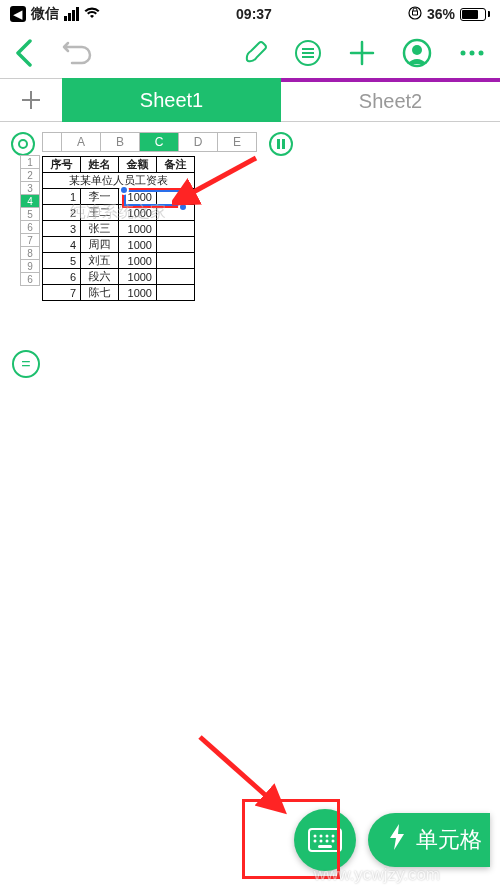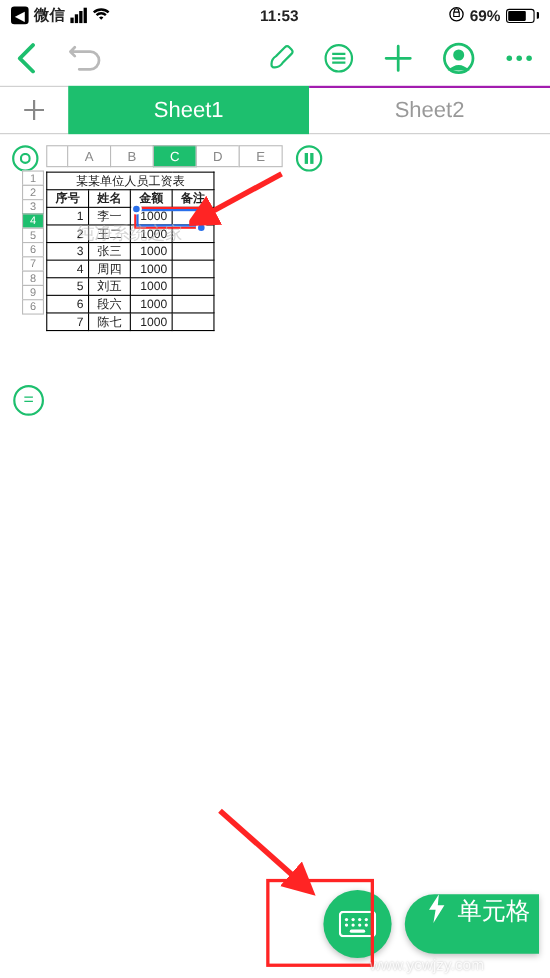--- a/index.html
+++ b/index.html
@@ -32,21 +32,21 @@
   .toolbar-left, .toolbar-right { display:flex; align-items:center; gap:26px;}
   .toolbar .icon-wrap svg { display:block; }
 
   .sheet-tabs { height:44px; display:flex; }
   .tab-add {
     width:62px; display:flex; align-items:center; justify-content:center;
     border-top:1px solid #ccc; border-bottom:1px solid #ccc; background:#fff;
   }
   .tab { flex:1; display:flex; align-items:center; justify-content:center; font-size:20px;}
   .tab-active { background:#1DBF6E; color:#fff; }
-  .tab-inactive { background:#fff; color:#999; border-top:2px solid #a21caf; border-bottom:1px solid #ccc;}
+  .tab-inactive { background:#fff; color:#999; border-top:4px solid #a21caf; border-bottom:1px solid #ccc;}
 
   .sheet-area { padding: 10px 10px 0 10px; display:flex; gap:6px; }
   .side-tools { display:flex; flex-direction:column; gap:12px; align-items:center; width:26px;}
   .pause-btn { margin-left:6px; }
   .circle-btn {
     width:24px; height:24px; border:2px solid #1DBF6E; border-radius:50%;
     display:flex; align-items:center; justify-content:center; color:#1DBF6E;
     font-size:12px; background:#fff;
   }
 
@@ -100,34 +100,34 @@
   .bottom-bar {
     position:absolute; bottom:18px; right:10px; display:flex; align-items:center; gap:12px;
   }
   .kb-btn {
     width:62px; height:62px; background:#1DBF6E; border-radius:50%;
     display:flex; align-items:center; justify-content:center;
     box-shadow:0 2px 6px rgba(0,0,0,.25);
   }
   .cell-btn {
     height:54px; background:#1DBF6E; border-radius:30px 0 0 30px;
-    display:flex; align-items:flex-start; padding:0 8px 0 20px; color:#fff;
+    display:flex; align-items:center; padding:0 8px 0 20px; color:#fff;
     font-size:22px; gap:10px; box-shadow:0 2px 6px rgba(0,0,0,.25);
   }
   .lightning { font-size:22px; }
 
   .kb-highlight {
     position:absolute; border:3px solid #FF2424; pointer-events:none;
     bottom:10px; width:98px; height:80px;
   }
   .arrow-kb { position:absolute; pointer-events:none; }
 
   .watermark {
     position:absolute; bottom:4px; right:60px; color:rgba(255,255,255,.9);
-    font-size:14px; text-shadow:0 0 2px #777; opacity:.55;
+    font-size:17px; text-shadow:0 0 2px #777; opacity:.55;
   }
   .watermark-top {
     position:absolute; top:202px; left:70px; font-size:16px; color:#bbb; opacity:.6;
   }
 </style>
 </head>
 <body>
 
 <div class="status-bar">
   <div class="status-left">
@@ -138,29 +138,29 @@
         <span></span>
         <span></span>
         <span></span>
       </span>
     <span>
       <svg width="16" height="12" viewBox="0 0 16 12">
           <path d="M8 11 L6 9 A3 3 0 0 1 10 9 Z M3 6 A7 7 0 0 1 13 6 L11.5 7.5 A5 5 0 0 0 4.5 7.5 Z M0.5 3.5 A11 11 0 0 1 15.5 3.5 L14 5 A9 9 0 0 0 2 5 Z" fill="#000"></path>
         </svg>
     </span>
   </div>
-  <div style="font-weight:600">11:53</div>
+  <div style="font-weight:600">09:37</div>
   <div class="status-right">
     <span>
       <svg width="14" height="14" viewBox="0 0 14 14">
           <circle cx="7" cy="7" r="6" fill="none" stroke="#000" stroke-width="1.2"></circle>
           <path d="M5 5 V4 A2 2 0 0 1 9 4 V5 M4.5 5 H9.5 V9 H4.5 Z" fill="none" stroke="#000" stroke-width="1"></path>
         </svg>
     </span>
-    <span>69%</span>
+    <span>36%</span>
     <span class="battery">
       <span class="battery-body">
           <span class="battery-fill"></span>
         </span>
         <span class="battery-tip"></span>
     </span>
   </div>
 </div>
 
 <div class="toolbar">
@@ -248,28 +248,28 @@
       <div class="row-h">6</div>
       <div class="row-h">7</div>
       <div class="row-h">8</div>
       <div class="row-h">9</div>
       <div class="row-h">6</div>
     </div>
 
     <table class="data">
       <tbody>
           <tr>
-            <th class="title" colspan="4">某某单位人员工资表</th>
-          </tr>
-      <tr>
         <th>序号</th>
         <th>姓名</th>
         <th>金额</th>
         <th>备注</th>
       </tr>
+      <tr>
+            <th class="title" colspan="4">某某单位人员工资表</th>
+          </tr>
       <tr>
             <td class="seq">1</td>
             <td class="nm">李一</td>
             <td class="amt">1000</td>
             <td></td>
           </tr>
       <tr>
             <td class="seq">2</td>
             <td class="nm">王二</td>
             <td class="amt">1000</td>

